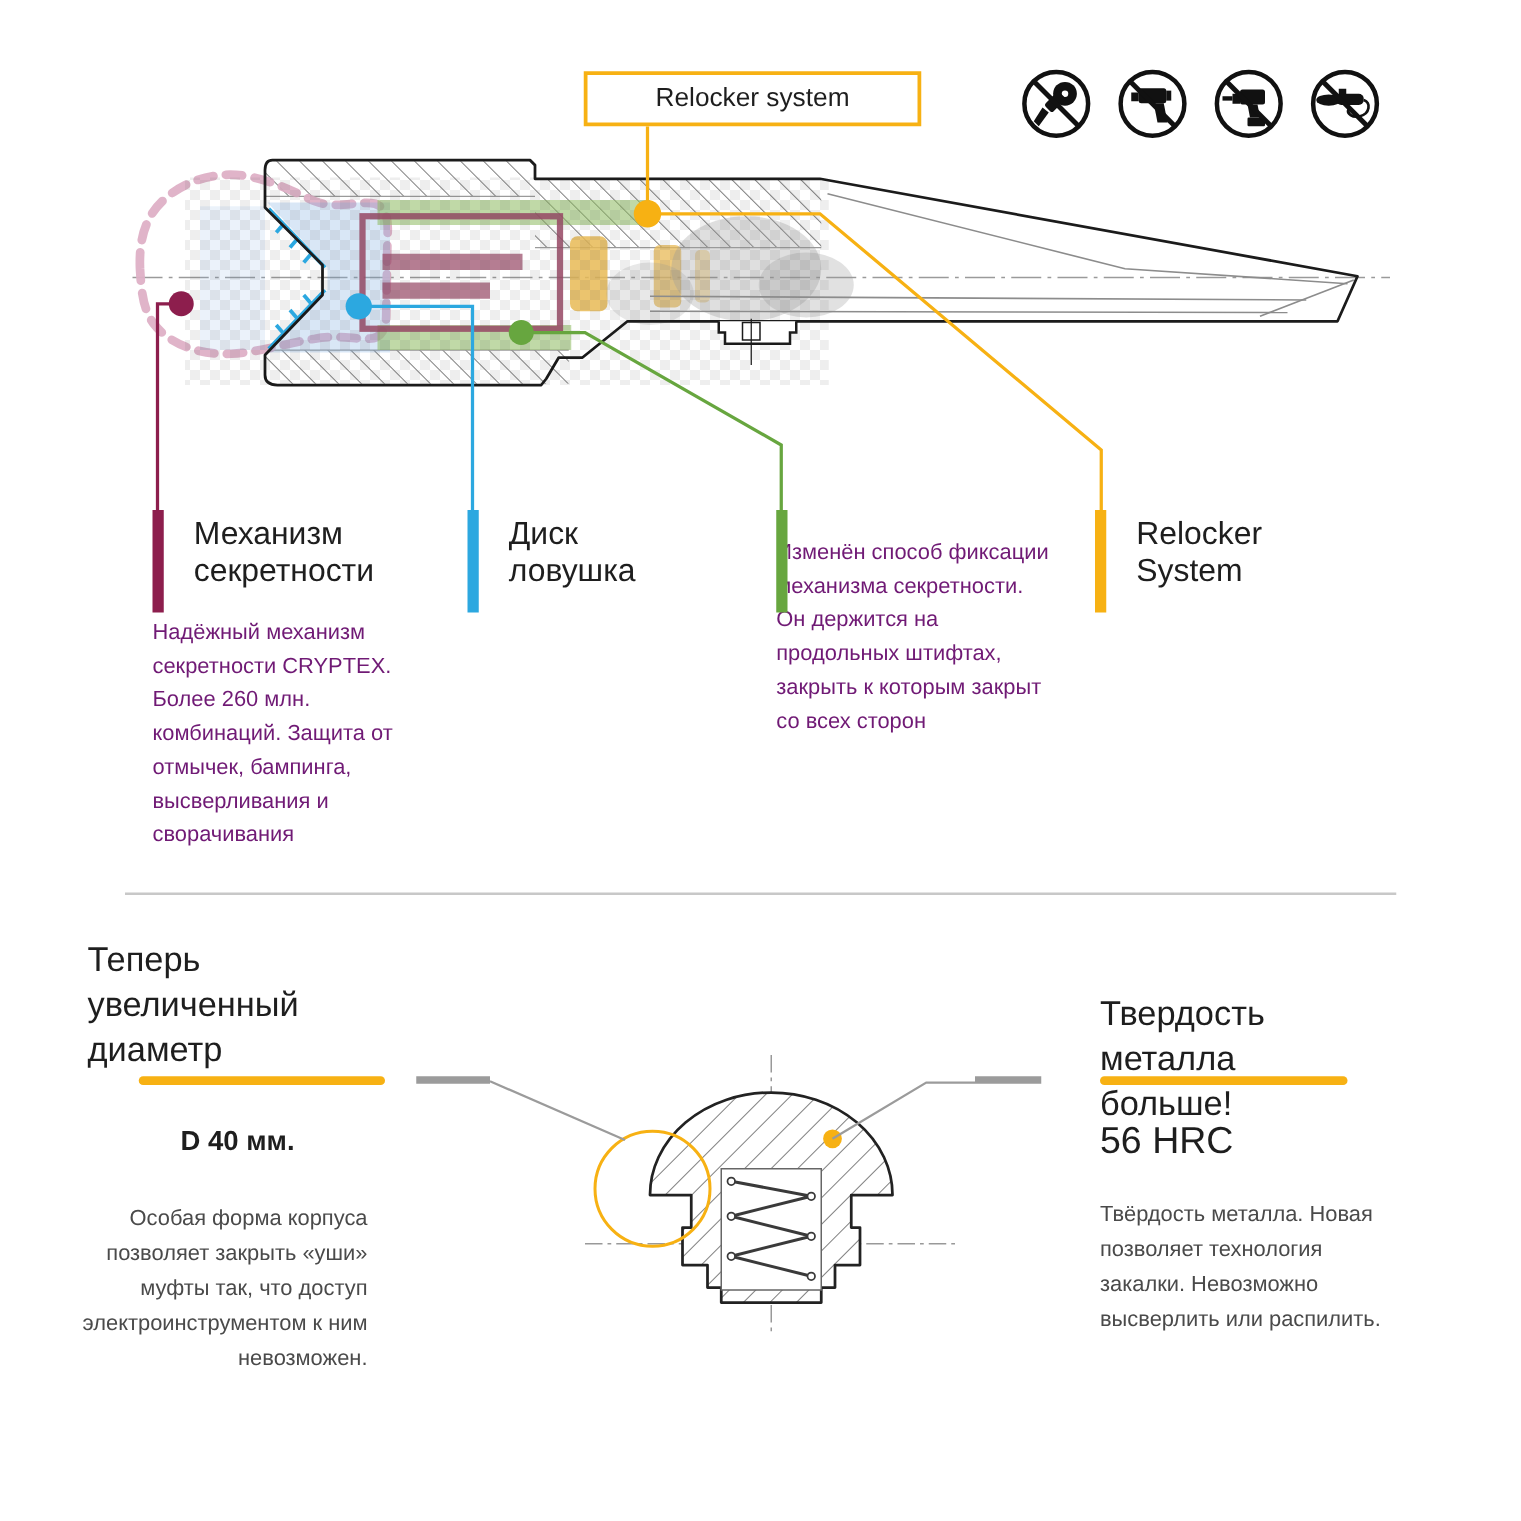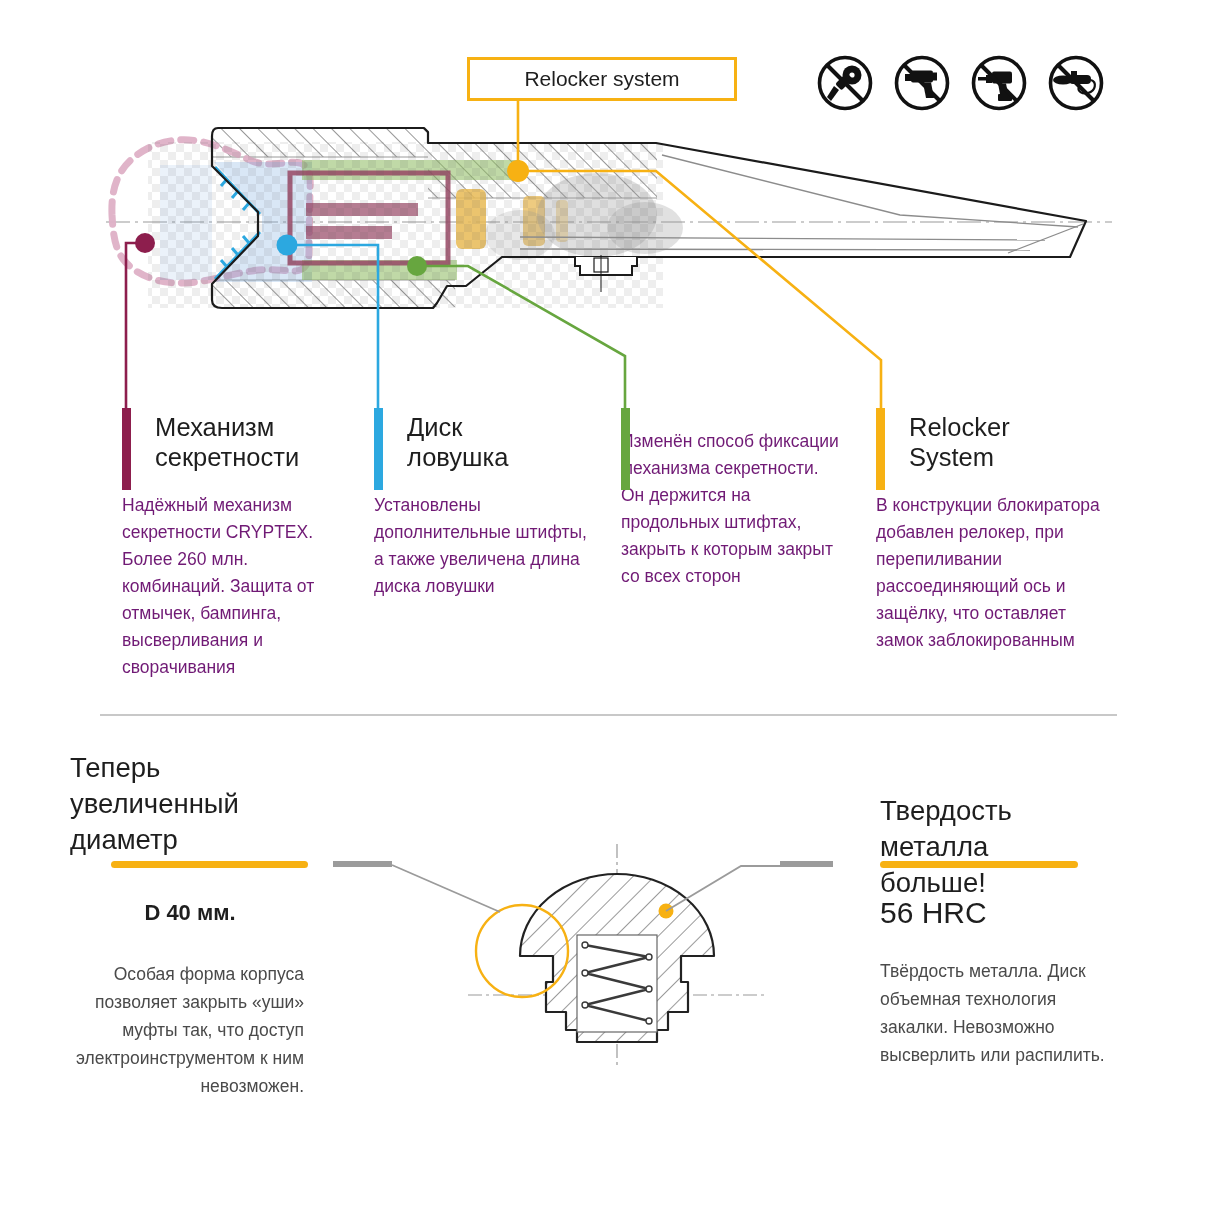--- a/index.html
+++ b/index.html
@@ -24,21 +24,21 @@
   .c1 .bar{background:#8d1e4d;} .c2 .bar{background:#2ca8e0;}
   .c3 .bar{background:#67a63f;} .c4 .bar{background:#f7b113;}
   #col1{left:122px;} #col2{left:374px;} #col3{left:621px;} #col4{left:876px;}
   
   .divider{left:100px;top:714px;width:1017px;height:2px;background:#c8c8c8;}
   
   .bl-title{left:70px;top:750px;width:240px;text-align:left;font-size:27.5px;
     line-height:36px;white-space:pre-line;color:#1e1e1e;}
   .bl-line{left:111px;top:861px;width:197px;height:7px;border-radius:3.5px;background:#f7b113;}
   .bl-value{left:70px;top:900px;width:240px;text-align:center;font-size:22px;font-weight:700;}
-  .bl-body{left:56px;top:960px;width:248px;text-align:right;font-size:17.5px;
+  .bl-body{left:46px;top:960px;width:248px;text-align:right;font-size:17.5px;
     line-height:28px;color:#4a4a4a;}
   .br-title{left:880px;top:793px;width:240px;font-size:27.5px;line-height:36px;
     white-space:pre-line;color:#1e1e1e;}
   .br-line{left:880px;top:861px;width:198px;height:7px;border-radius:3.5px;background:#f7b113;}
   .br-value{left:880px;top:896px;font-size:30px;font-weight:400;}
   .br-body{left:880px;top:957px;width:245px;font-size:17.5px;line-height:28px;color:#4a4a4a;}
   #bottom-svg{left:0;top:830px;width:1217px;height:250px;}
 </style>
 </head>
 <body>
@@ -177,48 +177,46 @@
 <div id="col1" class="abs col c1">
   <div class="bar"></div>
   <div class="col-title">Механизм
 секретности</div>
   <div class="col-body">Надёжный механизм секретности CRYPTEX. Более 260 млн. комбинаций. Защита от отмычек, бампинга, высверливания и сворачивания</div>
 </div>
 <div id="col2" class="abs col c2">
   <div class="bar"></div>
   <div class="col-title">Диск
 ловушка</div>
-  <div class="col-body">Установлены дополнительные штифты, а также увеличена длина диска ловушки</div>
 </div>
 <div id="col3" class="abs col c3">
   <div class="bar"></div>
   <div class="col-body">Изменён способ фиксации механизма секретности. Он держится на продольных штифтах, закрыть к которым закрыт со всех сторон</div>
 </div>
 <div id="col4" class="abs col c4">
   <div class="bar"></div>
   <div class="col-title">Relocker
 System</div>
-  <div class="col-body">В конструкции блокиратора добавлен релокер, при перепиливании рассоединяющий ось и защёлку, что оставляет замок заблокированным</div>
 </div>
 
 <div class="abs divider"></div>
 
 <div class="abs bl-title">Теперь
 увеличенный
 диаметр</div>
 <div class="abs bl-line"></div>
 <div class="abs bl-value">D 40 мм.</div>
 <div class="abs bl-body">Особая форма корпуса позволяет закрыть «уши» муфты так, что доступ электроинструментом к ним невозможен.</div>
 
 <div class="abs br-title">Твердость
 металла
 больше!</div>
 <div class="abs br-line"></div>
 <div class="abs br-value">56 HRC</div>
-<div class="abs br-body">Твёрдость металла. Диск объемная технология закалки. Невозможно высверлить или распилить.</div>
+<div class="abs br-body">Твёрдость металла. Новая позволяет технология закалки. Невозможно высверлить или распилить.</div>
 
 <svg id="bottom-svg" class="abs" viewBox="0 0 1217 250" xmlns="http://www.w3.org/2000/svg">
   <defs>
     <pattern id="hatch2" width="15" height="15" patternUnits="userSpaceOnUse" patternTransform="rotate(45)">
       <line x1="0" y1="0" x2="0" y2="15" stroke="#6e6e6e" stroke-width="1.4"></line>
     </pattern>
     <clipPath id="pinclip">
       <path d="M520,126 A97,82 0 0 1 714,126 L681,126 L681,152 L688,152 L688,182 L668,182 L668,200 L657,200 L657,212 L577,212 L577,200 L566,200 L566,182 L546,182 L546,152 L553,152 L553,126 Z"></path>
     </clipPath>
   </defs>

